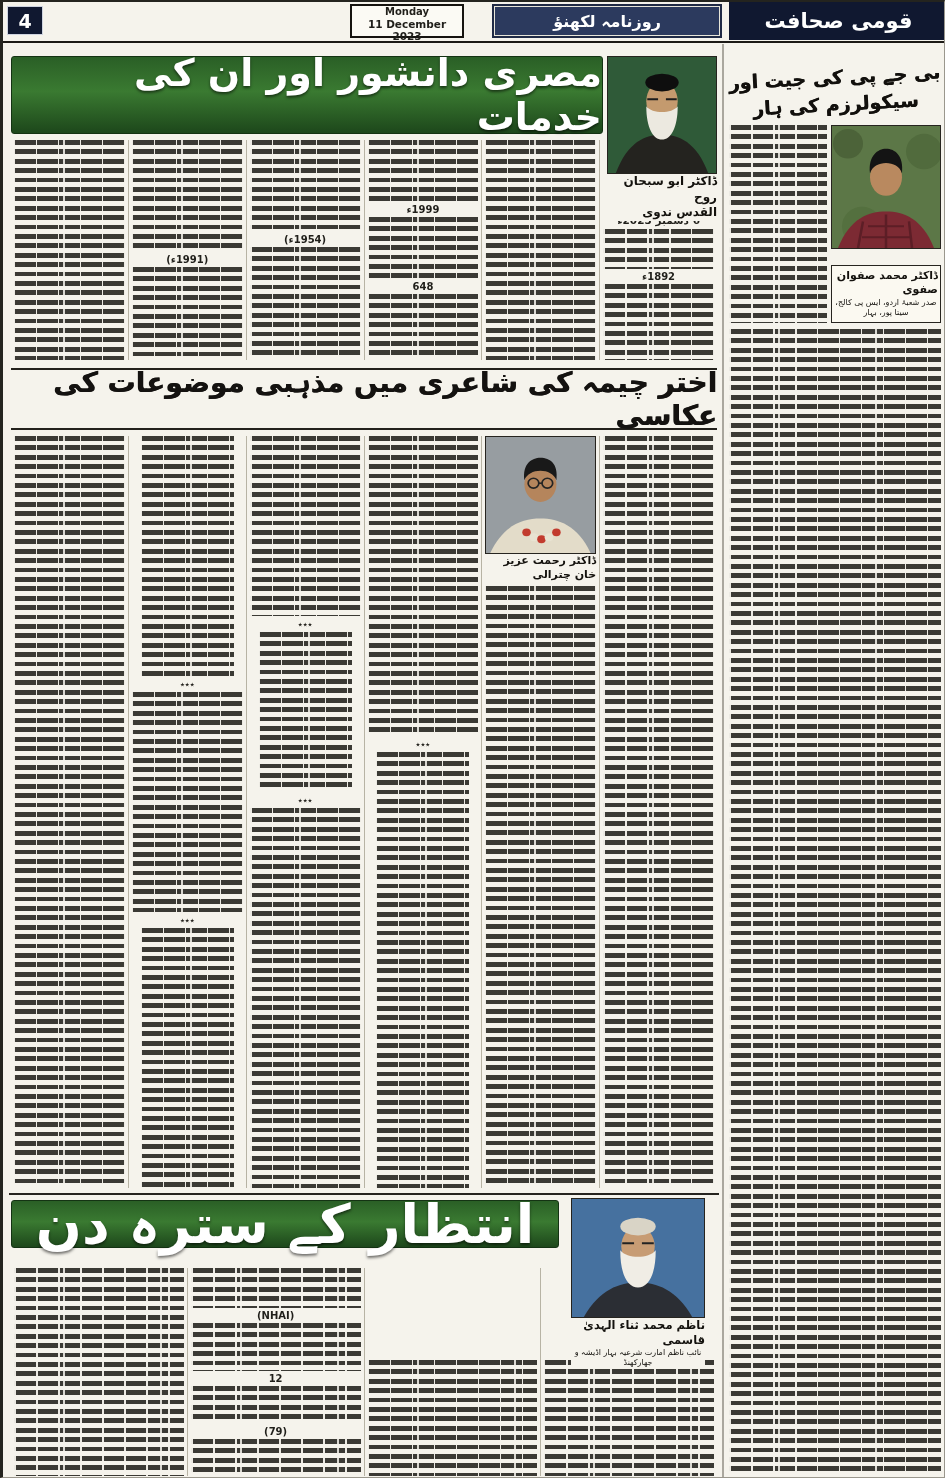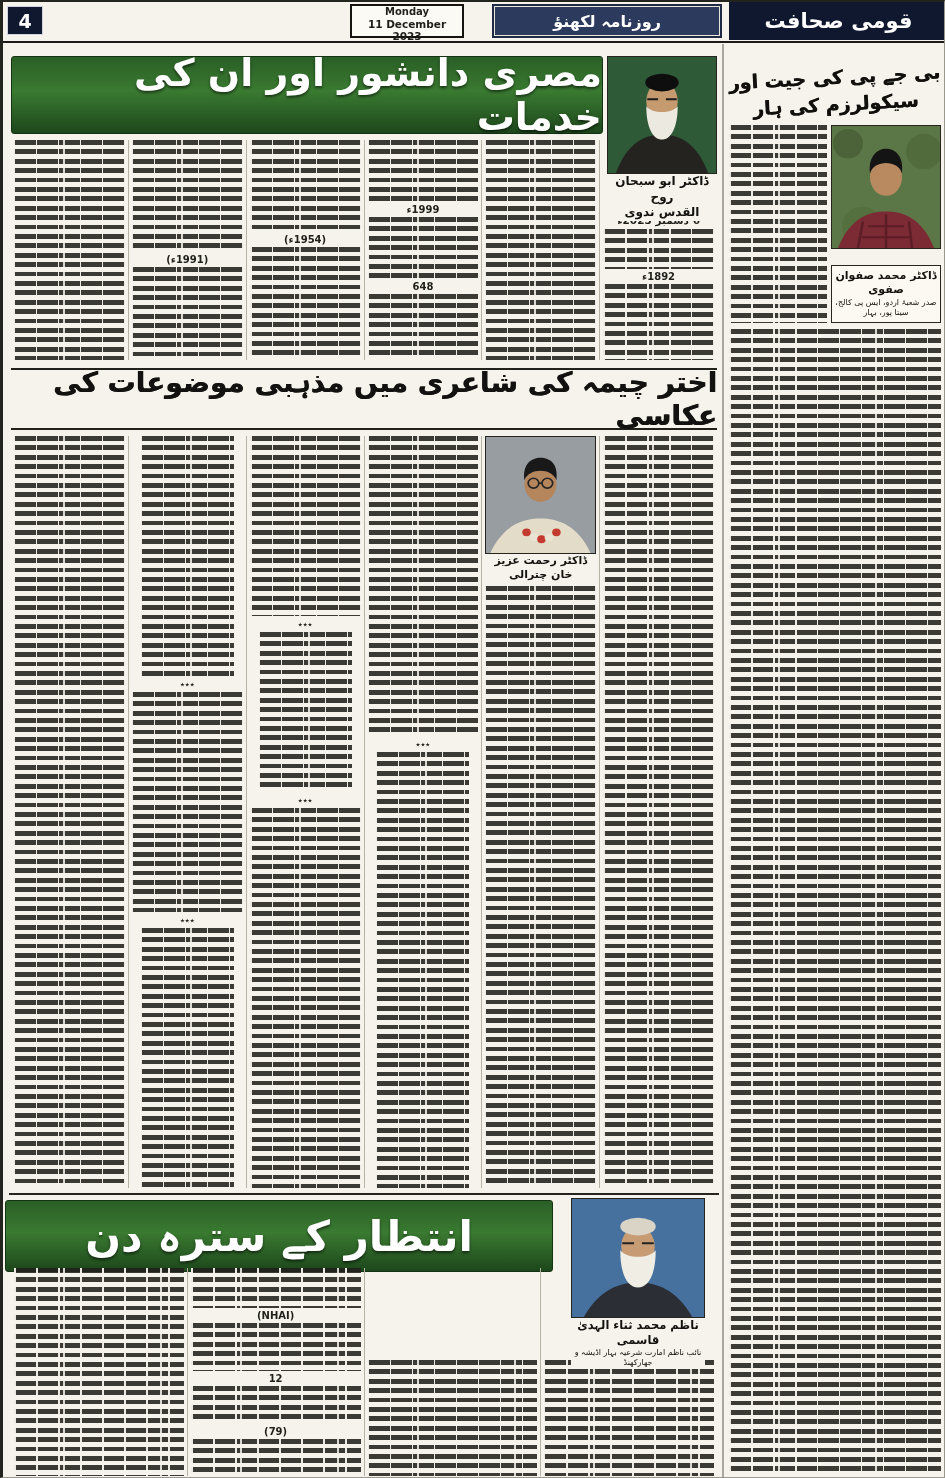--- a/index.html
+++ b/index.html
@@ -60,21 +60,21 @@
   .col{flex:1 1 0;padding:0 3px;display:flex;flex-direction:column;min-width:0}
   .col:not(:last-child){border-inline-end:1px solid #b7b3a4}
   .lead{font-weight:700;font-size:10.5px;line-height:13px;padding-bottom:2px;text-align:center}
   .frag{font-weight:700;font-size:10px;line-height:13px;text-align:center;padding:1px 0}
   .psep{text-align:center;font-size:9px;letter-spacing:5px;color:#26241f;padding:3px 0}
 
   
   .fig{background:var(--paper);z-index:3}
   .photo{width:100%;border:1px solid #26241f;background:#888}
   .photo svg{display:block;width:100%;height:100%}
-  .cap-name{font-weight:700;font-size:12px;text-align:center;line-height:1.3;color:#14120e}
+  .cap-name{font-weight:700;font-size:12px;line-height:1.3;color:#14120e}
   .cap-role{font-size:8px;text-align:center;line-height:1.3;color:#14120e}
 
   
   .rz{left:723px;top:42px;width:218px;height:1434px;display:flex;flex-direction:column;
       padding:20px 3px 4px 3px}
   .rz-wrap{display:flex;gap:4px;height:198px;margin-top:8px}
   .rz-fig{width:110px;flex:0 0 110px}
   .rz-side{flex:1 1 auto}
   .rz-capbox{border:1.5px solid #26241f;background:#fbf9f1;padding:3px 2px;margin-top:16px}
   .rz-capbox .cap-name{font-size:11px}
@@ -202,21 +202,21 @@
         <div class="psep">٭٭٭</div>
         <div class="sk verse fill"></div>
       </div>
       <div class="col">
         <div class="sk fill"></div>
       </div>
     </div>
   </section>
 
   <section>
-    <h1 class="abs hgreen" style="left:2px;top:1198px;width:548px;height:72px;font-size:42px">انتظار کے سترہ دن</h1>
+    <h1 class="abs hgreen" style="left:8px;top:1198px;width:548px;height:48px;font-size:54px">انتظار کے سترہ دن</h1>
 
     <figure class="abs fig" style="left:568px;top:1196px;width:134px">
       <div class="photo" style="height:120px">
         <svg viewBox="0 0 134 120" preserveAspectRatio="none">
           <rect width="134" height="120" fill="#46719f"></rect>
           <path d="M12 120 C28 92 48 85 67 85 C86 85 106 92 122 120 Z" fill="#2b2e34"></path>
           <ellipse cx="67" cy="48" rx="17" ry="20" fill="#c79c74"></ellipse>
           <path d="M49 52 C49 78 57 90 67 90 C77 90 85 78 85 52 C78 61 56 61 49 52 Z" fill="#f0ede5"></path>
           <ellipse cx="67" cy="28" rx="18" ry="9" fill="#d9d4c6"></ellipse>
           <path d="M51 45 h12 m8 0 h12" stroke="#222" stroke-width="2" fill="none"></path>

